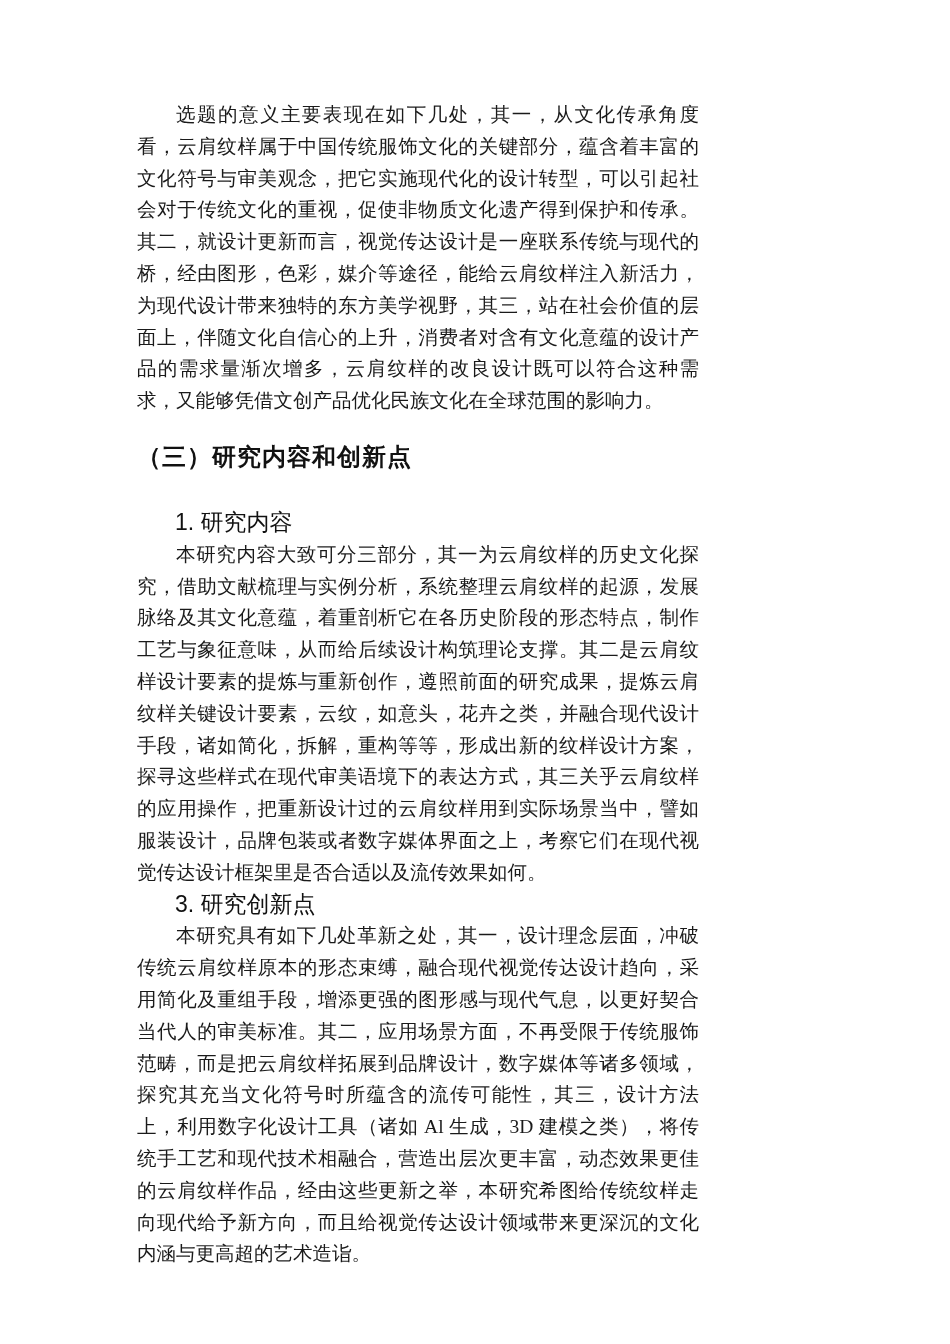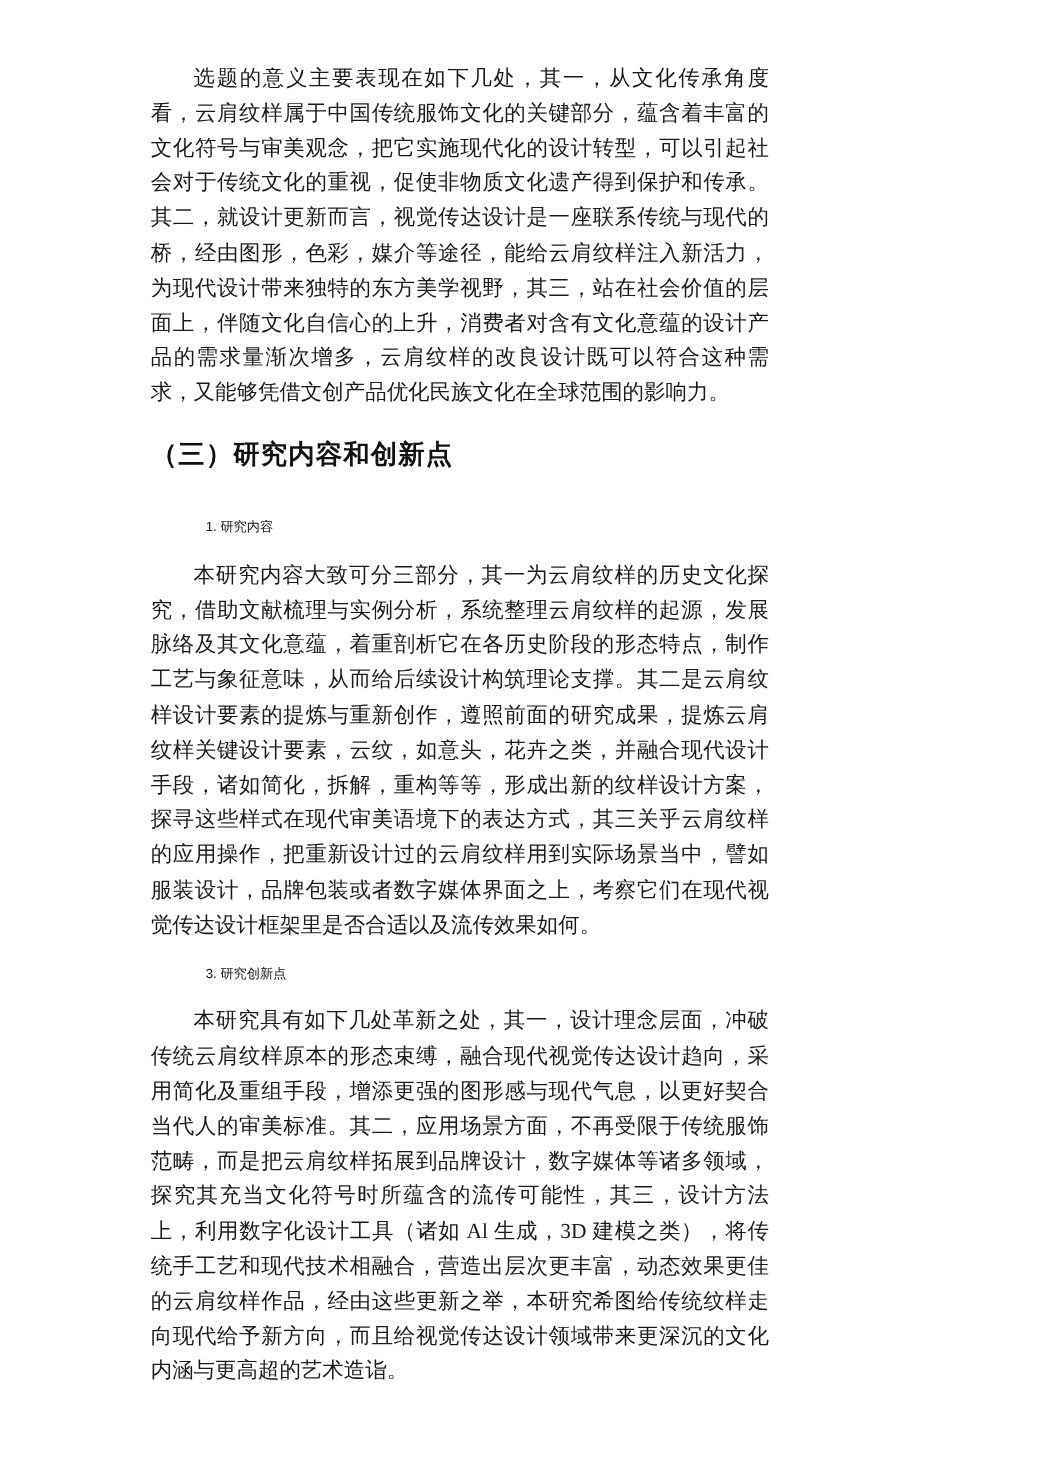--- a/index.html
+++ b/index.html
@@ -10,21 +10,21 @@
   body {
     width: 950px;
     height: 1344px;
     position: relative;
     overflow: hidden;
   }
   .doc-page {
     box-sizing: border-box;
     width: 774px;
     height: 1344px;
-    padding: 56px 75px 0 137px;
+    padding: 99px 75px 0 137px;
     background: #ffffff;
     color: #1a1a1a;
   }
   .body-para {
     margin: 0;
     font-family: "Liberation Serif", "DejaVu Serif", serif;
     font-size: 19.5px;
     line-height: 31.8px;
     text-align: justify;
     text-justify: inter-character;
@@ -35,23 +35,23 @@
   .section-heading {
     margin: 23px 0 33px 0;
     font-family: Liberation Serif, serif;
     font-size: 24px;
     font-weight: bold;
     line-height: 34px;
     letter-spacing: 1px;
     color: #111111;
   }
   .sub-heading {
-    margin: 12px;
+    margin: 0;
     font-family: "Liberation Sans", "DejaVu Sans", sans-serif;
-    font-size: 12px;
+    font-size: 23px;
     font-weight: 500;
     line-height: 31.8px;
     text-indent: 38px;
     color: #111111;
   }
 </style>
 </head>
 <body>
 
 <div class="doc-page">

